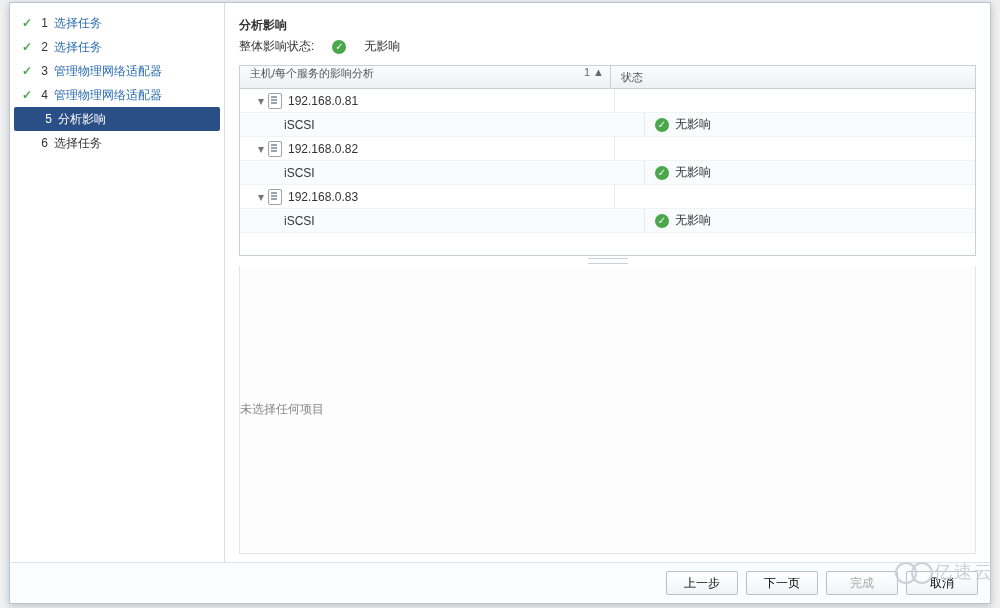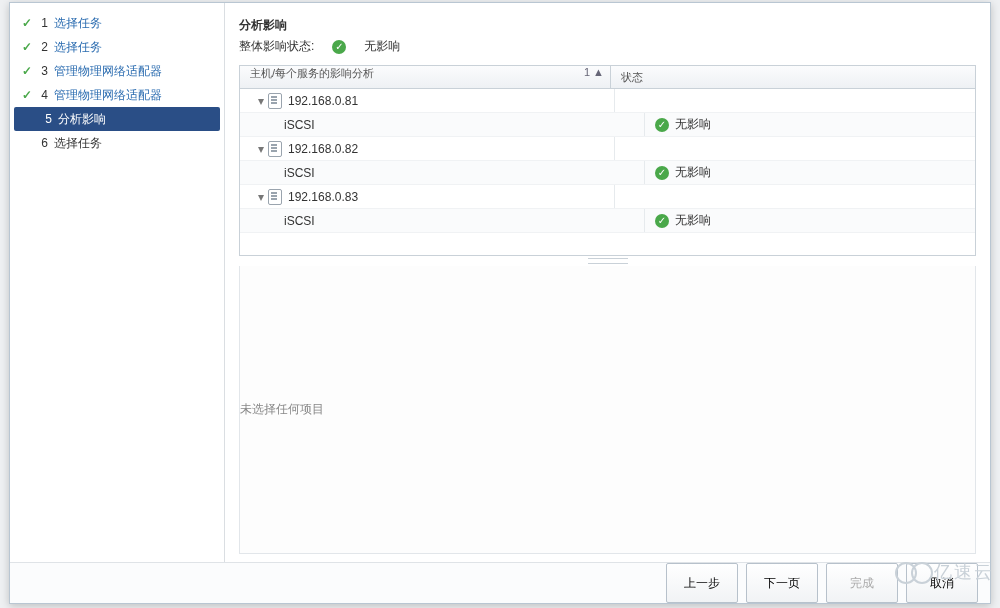--- a/index.html
+++ b/index.html
@@ -38,21 +38,21 @@
 .tw{width:14px;display:flex;justify-content:center;color:#777;cursor:pointer}
 .hosticon{width:12px;height:14px;border:1px solid #9aa4ae;border-radius:2px;margin-right:6px;position:relative}
 .hosticon:before{content:"";position:absolute;left:2px;top:2px;width:6px;height:2px;background:#9aa4ae;box-shadow:0 3px 0 #9aa4ae,0 6px 0 #9aa4ae}
 .pad-host{padding-left:14px}
 .pad-svc{padding-left:44px}
 .tfill{height:22px;background:#fff}
 .splitter{height:6px;display:flex;justify-content:center;align-items:center;margin:2px 0}
 .splitter span{width:40px;height:4px;border-top:1px solid #c9d1d8;border-bottom:1px solid #c9d1d8}
 .detail{flex:1;display:flex;align-items:center;justify-content:flex-start;color:#888;border:1px solid #e2e6ea;border-top:none;background:#fdfdfd}
 .footer{height:40px;border-top:1px solid #dfe3e7;display:flex;align-items:center;justify-content:flex-end;gap:8px;padding:0 12px;background:#fbfcfd}
-.btn{min-width:72px;height:40px;border:1px solid #b7c1cb;background:linear-gradient(#fff,#f1f3f5);border-radius:2px;cursor:pointer;font-size:12px}
+.btn{min-width:72px;height:24px;border:1px solid #b7c1cb;background:linear-gradient(#fff,#f1f3f5);border-radius:2px;cursor:pointer;font-size:12px}
 .btn:disabled{color:#aaa;cursor:default}
 .watermark{position:fixed;right:6px;bottom:24px;font-size:18px;color:#c9d1d8;letter-spacing:2px;pointer-events:none}
 .watermark .circ{display:inline-block;width:18px;height:18px;border:2px solid #c9d1d8;border-radius:50%;margin-right:-6px;vertical-align:middle}
 </style>
 </head>
 <body>
 
 <div class="wizard">
 
   <div class="body">

